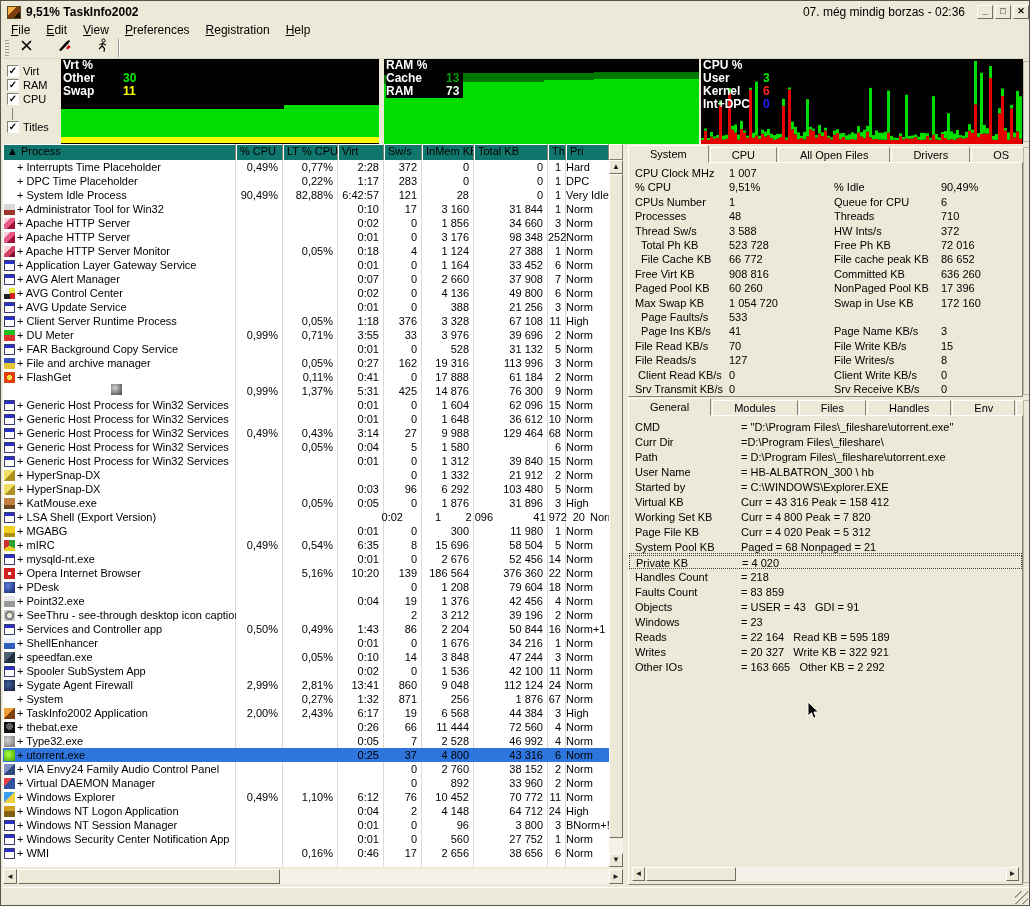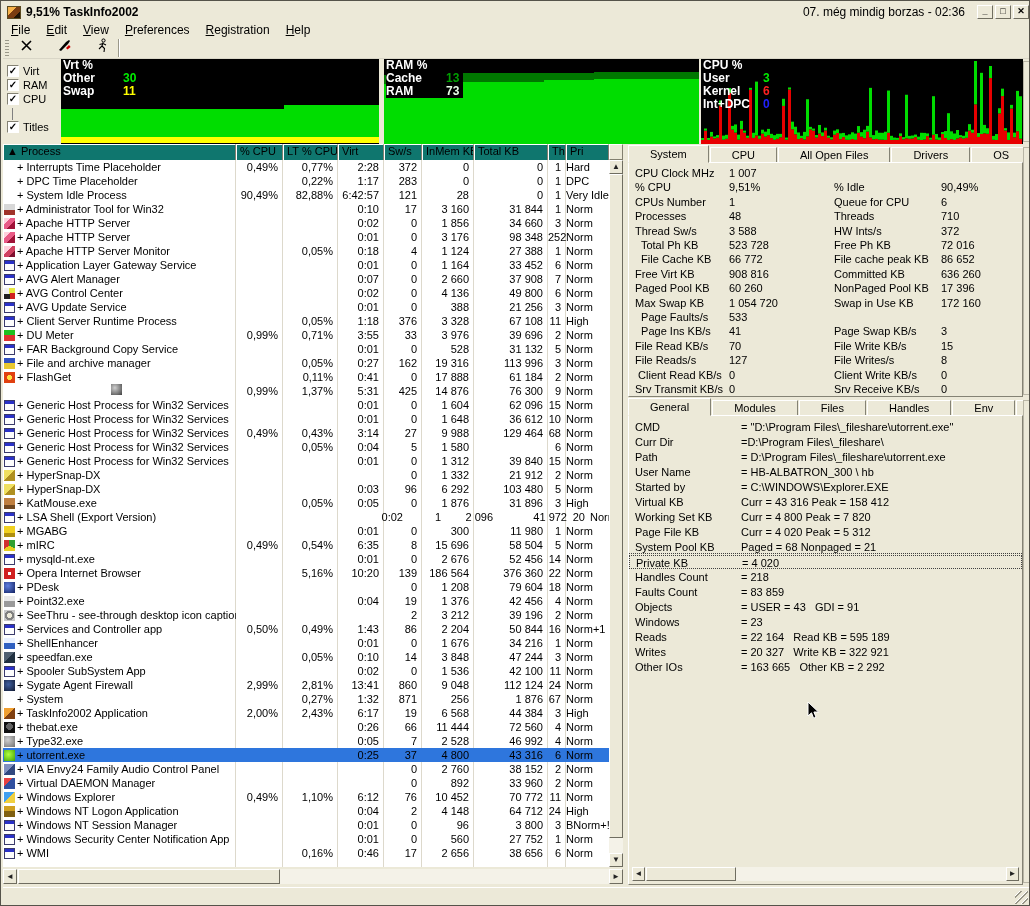--- a/index.html
+++ b/index.html
@@ -1154,21 +1154,21 @@
         <div class="inforow" style="top: 17.4px;"><span class="c1">% CPU</span><span class="c2">9,51%</span><span class="c3">% Idle</span><span class="c4">90,49%</span></div>
         <div class="inforow" style="top: 31.8px;"><span class="c1">CPUs Number</span><span class="c2">1</span><span class="c3">Queue for CPU</span><span class="c4">6</span></div>
         <div class="inforow" style="top: 46.2px;"><span class="c1">Processes</span><span class="c2">48</span><span class="c3">Threads</span><span class="c4">710</span></div>
         <div class="inforow" style="top: 60.6px;"><span class="c1">Thread Sw/s</span><span class="c2">3 588</span><span class="c3">HW Ints/s</span><span class="c4">372</span></div>
         <div class="inforow" style="top: 75px;"><span class="c1">  Total Ph KB</span><span class="c2">523 728</span><span class="c3">Free Ph KB</span><span class="c4">72 016</span></div>
         <div class="inforow" style="top: 89.4px;"><span class="c1">  File Cache KB</span><span class="c2">66 772</span><span class="c3">File cache peak KB</span><span class="c4">86 652</span></div>
         <div class="inforow" style="top: 103.8px;"><span class="c1">Free Virt KB</span><span class="c2">908 816</span><span class="c3">Committed KB</span><span class="c4">636 260</span></div>
         <div class="inforow" style="top: 118.2px;"><span class="c1">Paged Pool KB</span><span class="c2">60 260</span><span class="c3">NonPaged Pool KB</span><span class="c4">17 396</span></div>
         <div class="inforow" style="top: 132.6px;"><span class="c1">Max Swap KB</span><span class="c2">1 054 720</span><span class="c3">Swap in Use KB</span><span class="c4">172 160</span></div>
         <div class="inforow" style="top: 147px;"><span class="c1">  Page Faults/s</span><span class="c2">533</span><span class="c3"></span><span class="c4"></span></div>
-        <div class="inforow" style="top: 161.4px;"><span class="c1">  Page Ins KB/s</span><span class="c2">41</span><span class="c3">Page Swap KB/s</span><span class="c4">3</span></div>
+        <div class="inforow" style="top: 161.4px;"><span class="c1">  Page Ins KB/s</span><span class="c2">41</span><span class="c3">Page Name KB/s</span><span class="c4">3</span></div>
         <div class="inforow" style="top: 175.8px;"><span class="c1">File Read KB/s</span><span class="c2">70</span><span class="c3">File Write KB/s</span><span class="c4">15</span></div>
         <div class="inforow" style="top: 190.2px;"><span class="c1">File Reads/s</span><span class="c2">127</span><span class="c3">File Writes/s</span><span class="c4">8</span></div>
         <div class="inforow" style="top: 204.6px;"><span class="c1"> Client Read KB/s</span><span class="c2">0</span><span class="c3">Client Write KB/s</span><span class="c4">0</span></div>
         <div class="inforow" style="top: 219px;"><span class="c1">Srv Transmit KB/s</span><span class="c2">0</span><span class="c3">Srv Receive KB/s</span><span class="c4">0</span></div>
       </div>
   </div>
   <div class="thinbar" style="left:1022px;top:146px;height:248px;"></div>
 
   <div class="pane" id="pane-bottom">
     <div class="tabs" id="tabs-bottom">

